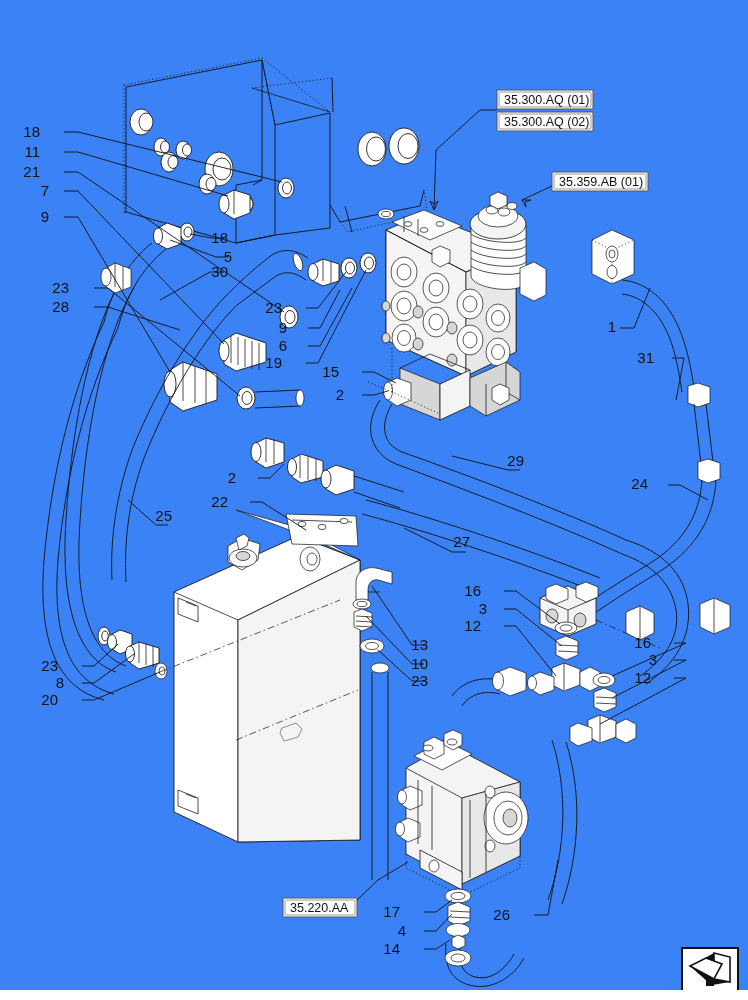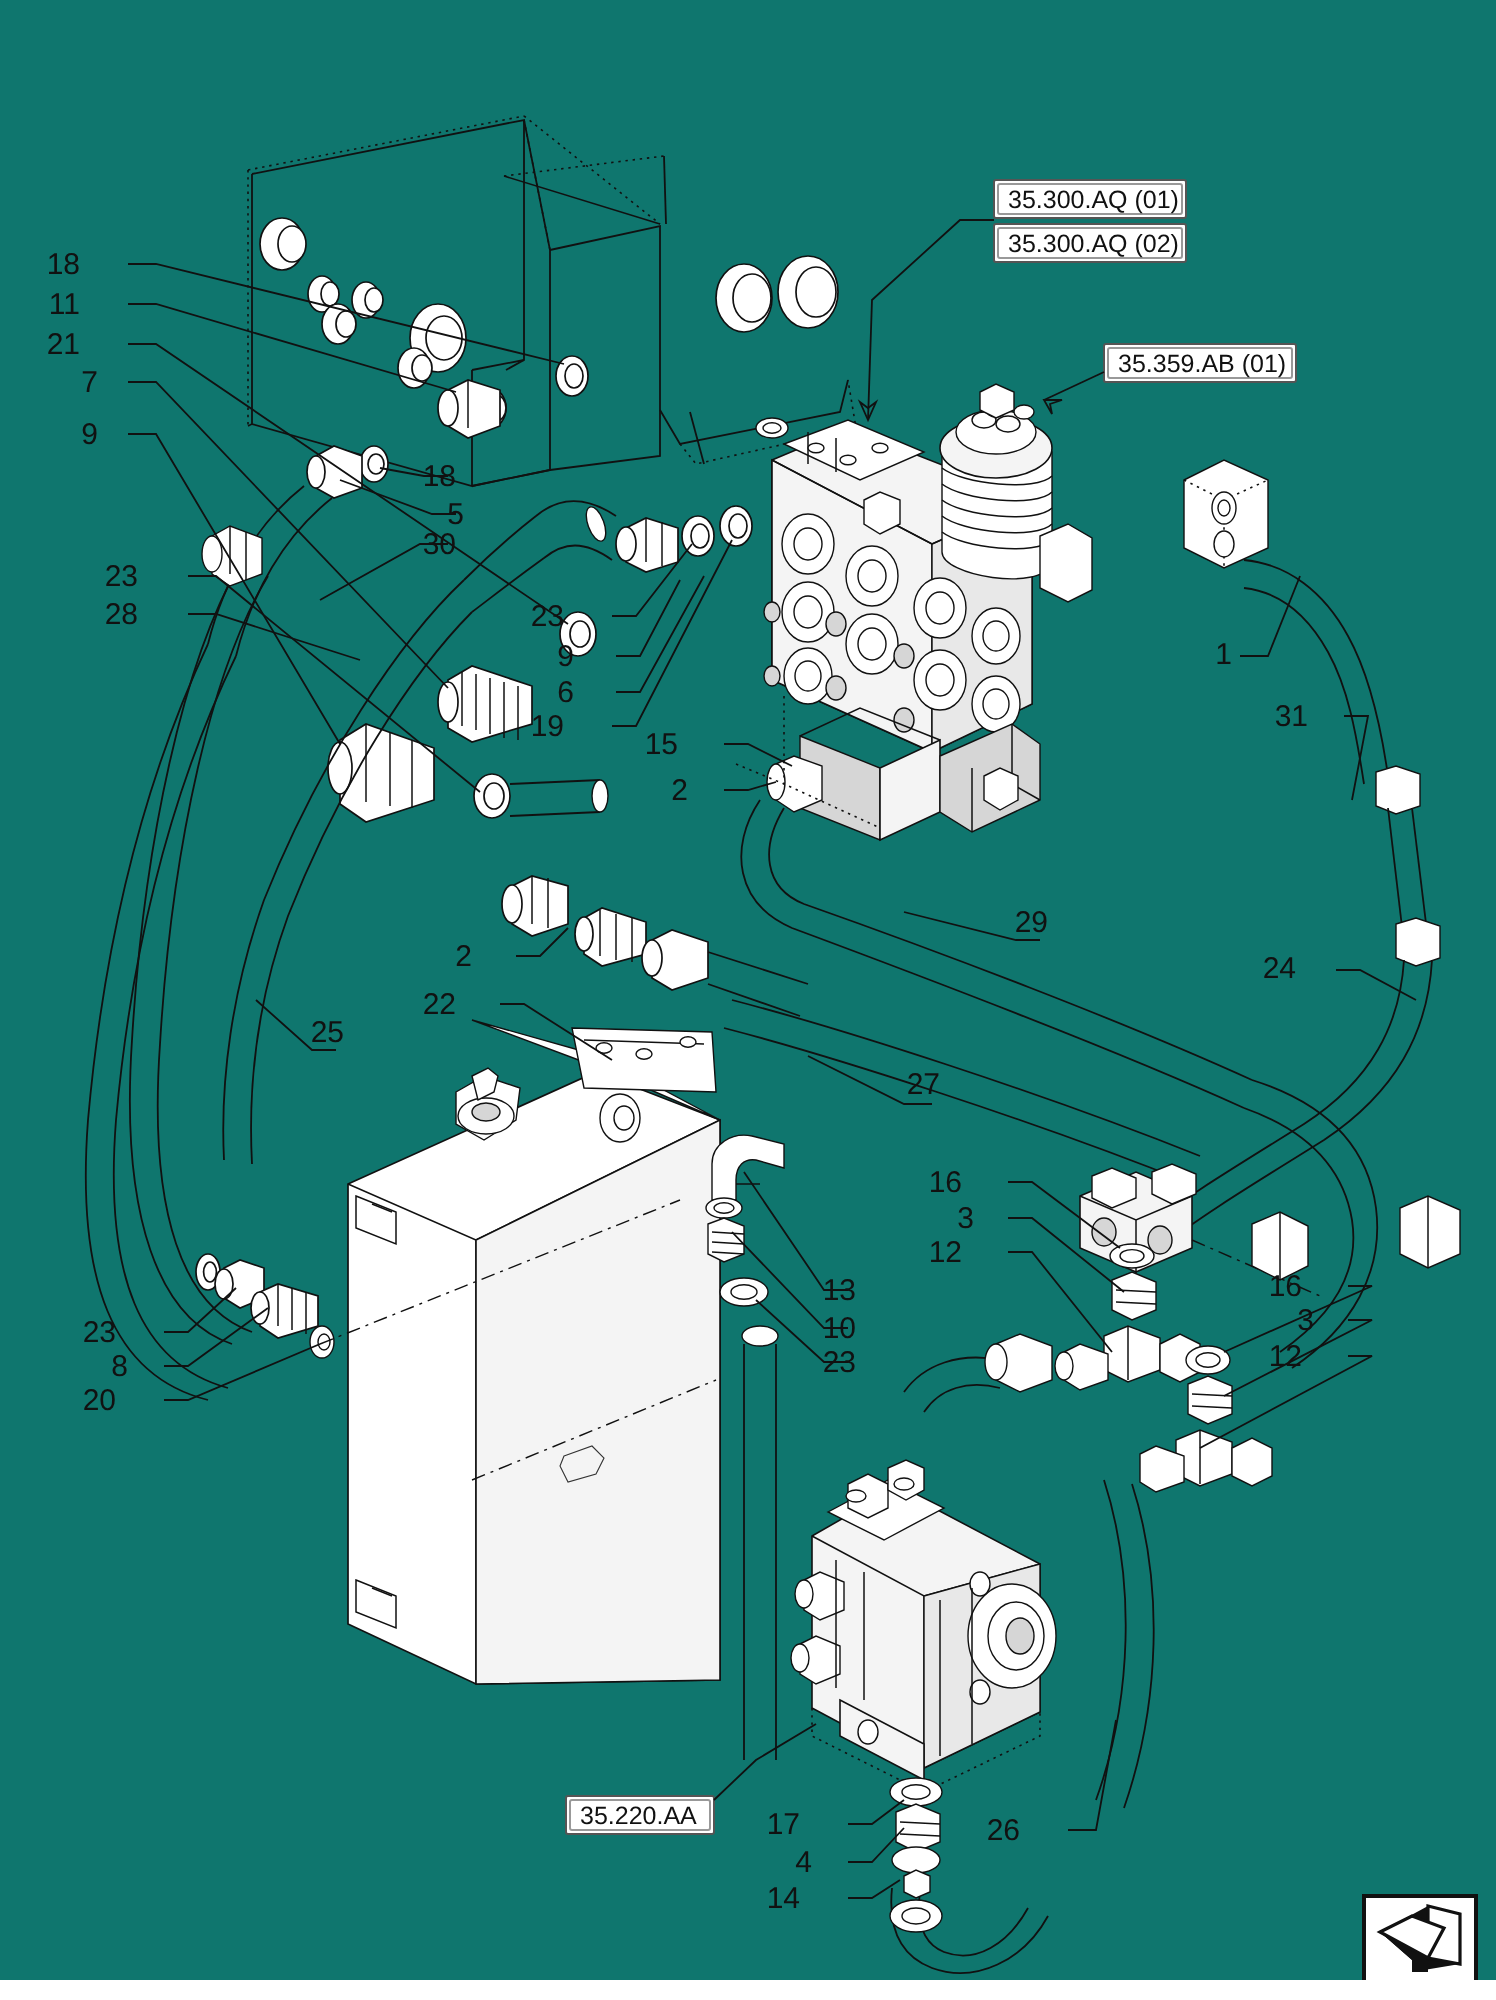--- a/index.html
+++ b/index.html
@@ -1,17 +1,17 @@
 <!DOCTYPE html>
 <html><head>
 <meta charset="utf-8">
 <style>
   html,body{margin:0;padding:0;background:#fff;}
   body{width:748px;height:1000px;font-family:"Liberation Sans",sans-serif;}
-  #sheet{position:relative;width:748px;height:990px;background:#0f766e;overflow:hidden;}
+  #sheet{position:relative;width:748px;height:990px;background:#3b82f6;overflow:hidden;}
   svg{position:absolute;left:0;top:0;}
   .cal{font-family:"Liberation Sans",sans-serif;font-size:15px;fill:#111;}
   .refbox{fill:#fff;stroke:#555;stroke-width:1;}
   .reftxt{font-family:"Liberation Sans",sans-serif;font-size:12.5px;fill:#111;}
   .ln{stroke:#111;stroke-width:0.9;fill:none;}
   .thin{stroke:#111;stroke-width:0.75;fill:none;}
   .vthin{stroke:#333;stroke-width:0.55;fill:none;}
   .dash{stroke:#111;stroke-width:0.7;fill:none;stroke-dasharray:7 3 1.5 3;}
   .dot{stroke:#111;stroke-width:0.8;fill:none;stroke-dasharray:1.2 2.4;}
   .wht{fill:#fff;stroke:#111;stroke-width:0.85;}

